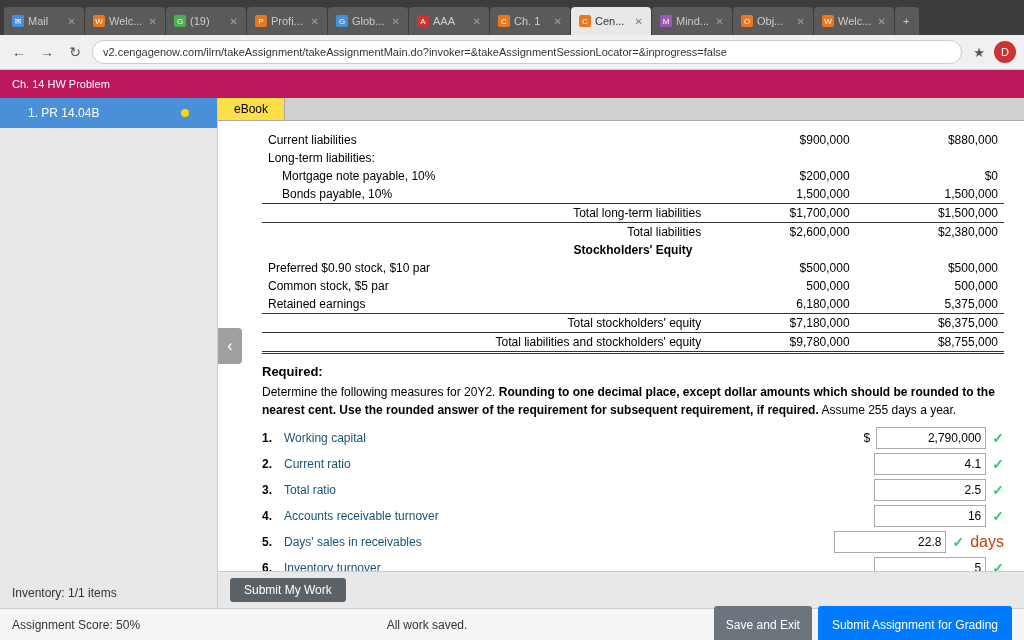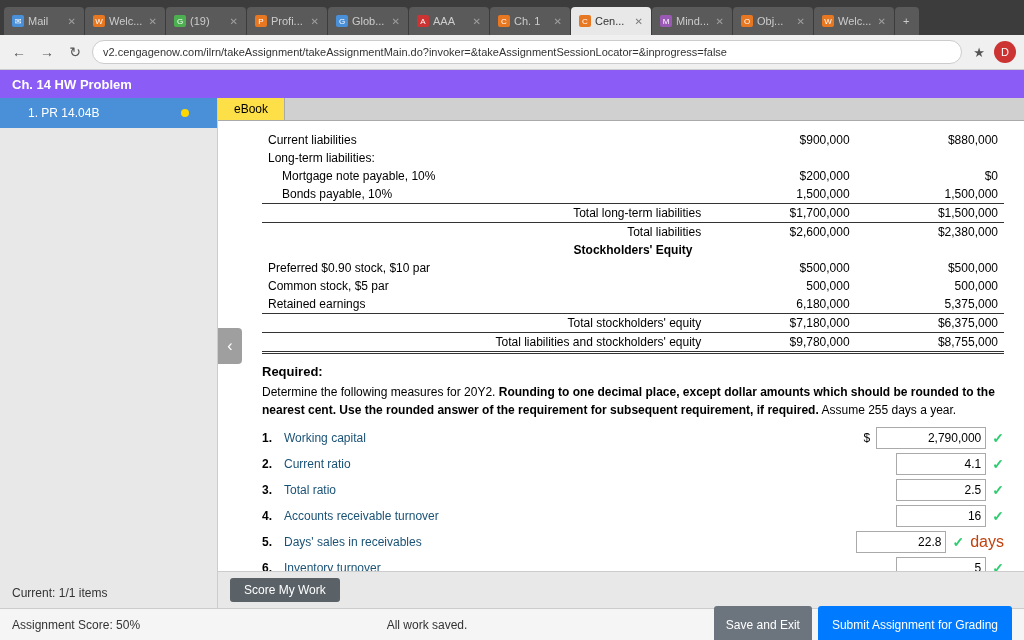--- a/index.html
+++ b/index.html
@@ -13,21 +13,21 @@
     .tab .tab-close { margin-left: auto; opacity: 0.6; font-size: 10px; }
     .tab .tab-favicon { width: 12px; height: 12px; border-radius: 2px; background: #888; font-size: 8px; display: flex; align-items: center; justify-content: center; color: white; }
     .nav-bar { display: flex; align-items: center; height: 35px; background: #f0f0f0; border-bottom: 1px solid #ccc; padding: 0 8px; gap: 6px; }
     .nav-btn { width: 22px; height: 22px; border: none; background: none; cursor: pointer; display: flex; align-items: center; justify-content: center; color: #555; font-size: 14px; }
     .address-bar { flex: 1; height: 24px; border: 1px solid #ccc; border-radius: 12px; padding: 0 10px; font-size: 11px; background: white; color: #333; }
     .nav-right { display: flex; gap: 4px; align-items: center; }
     .nav-icon { width: 22px; height: 22px; display: flex; align-items: center; justify-content: center; color: #555; font-size: 13px; cursor: pointer; }
 
     
     .app-container { display: flex; flex-direction: column; height: calc(640px - 70px); }
-    .app-header { background: #8b5cf6; color: white; padding: 4px 12px; font-size: 13px; font-weight: bold; display: flex; align-items: center; gap: 8px; height: 28px; }
+    .app-header { background: #be185d; color: white; padding: 4px 12px; font-size: 11px; font-weight: normal; display: flex; align-items: center; gap: 8px; height: 28px; }
     .app-body { display: flex; flex: 1; overflow: hidden; }
 
     
     .sidebar { width: 218px; background: #e8e8e8; border-right: 1px solid #ccc; display: flex; flex-direction: column; }
     .sidebar-item { padding: 8px 28px; background: #4a90d9; color: white; font-size: 12px; display: flex; align-items: center; justify-content: space-between; cursor: pointer; }
     .sidebar-item .dot { width: 8px; height: 8px; background: #ffd700; border-radius: 50%; }
 
     
     .content-area { flex: 1; display: flex; flex-direction: column; overflow: hidden; }
     .tab-header { background: #d0d0d0; display: flex; border-bottom: 1px solid #aaa; }
@@ -48,21 +48,21 @@
 
     
     .required-section { margin-top: 10px; }
     .required-title { font-weight: bold; font-size: 13px; margin-bottom: 4px; }
     .required-text { font-size: 12px; margin-bottom: 8px; line-height: 1.5; }
     .required-text strong { font-weight: bold; }
     .measure-row { display: flex; align-items: center; margin-bottom: 4px; gap: 6px; font-size: 12px; }
     .measure-num { width: 16px; font-weight: bold; }
     .measure-label { flex: 1; color: #1a5276; text-decoration: none; cursor: pointer; }
     .dollar-sign { font-size: 12px; }
-    .measure-input { width: 90px; height: 22px; border: 1px solid #aaa; padding: 0 4px; text-align: right; font-size: 12px; }
+    .measure-input { width: 112px; height: 22px; border: 1px solid #aaa; padding: 0 4px; text-align: right; font-size: 12px; }
     .measure-input.wide { width: 110px; }
     .check-icon { color: #2ecc71; font-size: 14px; font-weight: bold; }
     .unit-label { font-size: 16px; color: #c2410c; }
 
     
     .nav-arrow { position: absolute; left: 0; top: 50%; transform: translateY(-50%); background: #888; color: white; border: none; width: 24px; height: 36px; cursor: pointer; display: flex; align-items: center; justify-content: center; font-size: 16px; border-radius: 0 4px 4px 0; opacity: 0.8; }
 
     
     .bottom-bar { background: #e8e8e8; border-top: 1px solid #ccc; padding: 6px 12px; display: flex; align-items: center; }
     .check-my-work-btn { background: #5a6268; color: white; border: none; padding: 5px 14px; font-size: 12px; cursor: pointer; border-radius: 3px; }
@@ -155,21 +155,21 @@
   </div>
   <div class="app-body">
 
     <div class="sidebar">
       <div class="sidebar-item">
         <span>1. PR 14.04B</span>
         <span class="dot"></span>
       </div>
       <div style="flex:1;"></div>
       <div style="padding:8px 12px; font-size:12px; color:#333;">
-        <span>Current:</span>
+        <span>Inventory:</span>
         <span>1/1 items</span>
       </div>
     </div>
 
     <div class="content-area">
       <div class="tab-header">
         <div class="content-tab active">eBook</div>
       </div>
       <div class="content-main">
         <button class="nav-arrow">‹</button>
@@ -281,21 +281,21 @@
               <span class="measure-label">Inventory turnover</span>
               <input class="measure-input" type="text" value="5" style="">
               <span class="check-icon">✓</span>
             </div>
 
           </div>
         </div>
       </div>
 
       <div class="bottom-bar">
-        <button class="check-my-work-btn">Score My Work</button>
+        <button class="check-my-work-btn">Submit My Work</button>
       </div>
     </div>
   </div>
 
   <div class="footer-bar">
     <div class="footer-score">
       <span>Assignment Score:</span>
       <span>50%</span>
     </div>
     <div class="footer-status">All work saved.</div>

